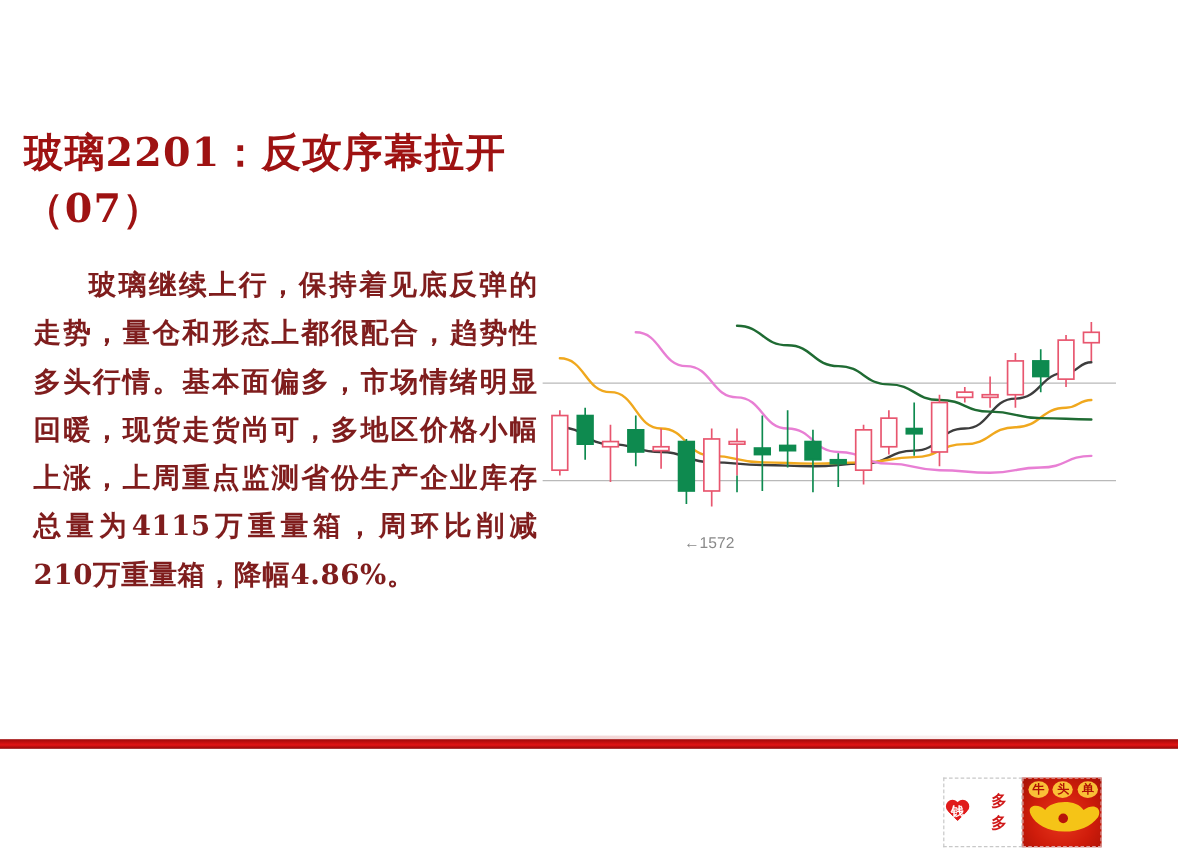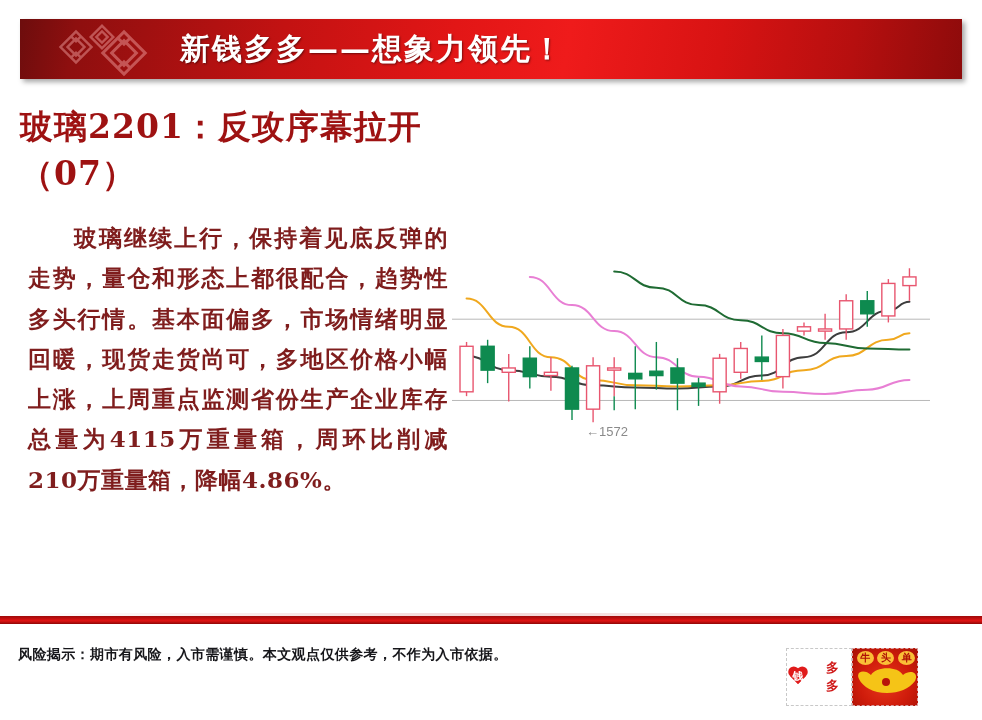--- a/index.html
+++ b/index.html
@@ -21,22 +21,22 @@
     letter-spacing:1px;}
 
   
   .body-text{position:absolute;left:28px;top:218px;width:420px;
     color:#7f1d1d;font-family:"DejaVu Serif",serif;font-weight:bold;font-size:23px;line-height:1.75;
     text-indent:2em;text-align:justify;letter-spacing:.5px;}
 
   
   .chart-wrap{position:absolute;left:452px;top:255px;width:478px;height:200px;}
   .chart-wrap svg{display:block;}
-  .chart-note{position:absolute;left:570px;top:424px;color:#8a8a8a;font-size:13px;
-    font-family:"Liberation Sans",sans-serif;white-space:nowrap;margin-left:16px;}
+  .chart-note{position:absolute;left:570px;top:445px;color:#8a8a8a;font-size:13px;
+    font-family:"Liberation Sans",sans-serif;white-space:nowrap;}
 
   
   .footer-rule{position:absolute;left:0;top:616px;width:982px;height:8px;
     background:linear-gradient(180deg,#9d0a0a 0%,#cc0f0f 40%,#e01414 60%,#8e0707 100%);}
   .footer-rule-hi{position:absolute;left:0;top:613px;width:982px;height:3px;
     background:linear-gradient(90deg,#ffffff 0%,#f3d6d6 50%,#ffffff 100%);}
   .footer-text{position:absolute;left:18px;top:646px;color:#16161a;
     font-family:"DejaVu Serif",serif;font-weight:bold;font-size:14px;letter-spacing:.4px;white-space:nowrap;}
 
   
@@ -57,41 +57,20 @@
   .bull-row{position:absolute;left:2px;top:2px;width:62px;display:flex;justify-content:space-around;}
   .bull-char{width:17px;height:14px;border-radius:50%;background:rgba(255,210,60,.9);
     color:#b01006;font-family:"DejaVu Serif",serif;font-weight:bold;font-size:10px;
     display:flex;align-items:center;justify-content:center;}
 </style>
 </head>
 <body>
 
 <div class="slide">
 
-  <div class="header-banner">
-    <svg class="header-knot" viewBox="0 0 120 58">
-      <g fill="none" stroke="#ffb9b9" stroke-width="2.4" opacity="0.75">
-        <g transform="translate(26,26) rotate(45)">
-          <rect x="-11" y="-11" width="22" height="22"></rect>
-          <rect x="-6" y="-6" width="12" height="12"></rect>
-          <path d="M-11,-4 L-4,-4 L-4,-11 M11,4 L4,4 L4,11"></path>
-        </g>
-        <g transform="translate(52,16) rotate(45)">
-          <rect x="-8" y="-8" width="16" height="16"></rect>
-          <rect x="-4" y="-4" width="8" height="8"></rect>
-        </g>
-        <g transform="translate(74,32) rotate(45) scale(1.25)">
-          <rect x="-12" y="-12" width="24" height="24"></rect>
-          <rect x="-7" y="-7" width="14" height="14"></rect>
-          <path d="M-12,-5 L-5,-5 L-5,-12 M12,5 L5,5 L5,12"></path>
-        </g>
-      </g>
-    </svg>
-    <div class="banner-title">新钱多多——想象力领先！</div>
-  </div>
 
   <div class="deck-title">玻璃2201：反攻序幕拉开（07）</div>
 
   <div class="body-text">玻璃继续上行，保持着见底反弹的走势，量仓和形态上都很配合，趋势性多头行情。基本面偏多，市场情绪明显回暖，现货走货尚可，多地区价格小幅上涨，上周重点监测省份生产企业库存总量为4115万重量箱，周环比削减210万重量箱，降幅4.86%。</div>
 
   <div class="chart-wrap">
     <svg id="chart-svg" width="478" height="200" viewBox="0 0 478 200">
         <line x1="0" y1="64.19354838709677" x2="478" y2="64.19354838709677" stroke="#b9b9b9" stroke-width="1"></line>
         <line x1="0" y1="145.48387096774192" x2="478" y2="145.48387096774192" stroke="#b9b9b9" stroke-width="1"></line>
         <path d="M14.545454545454545,101.0451612903226 C35.63636363636363,101.0451612903226 35.63636363636363,115.13548387096775 56.72727272727273,115.13548387096775 C77.81818181818181,115.13548387096775 77.81818181818181,121.63870967741936 98.9090909090909,121.63870967741936 C120,121.63870967741936 120,130.30967741935484 141.0909090909091,130.30967741935484 C162.1818181818182,130.30967741935484 162.1818181818182,132.4774193548387 183.27272727272725,132.4774193548387 C204.36363636363635,132.4774193548387 204.36363636363635,133.56129032258065 225.45454545454544,133.56129032258065 C246.54545454545453,133.56129032258065 246.54545454545453,131.39354838709676 267.6363636363636,131.39354838709676 C288.72727272727275,131.39354838709676 288.72727272727275,120.55483870967743 309.8181818181818,120.55483870967743 C330.9090909090909,120.55483870967743 330.9090909090909,102.12903225806451 352,102.12903225806451 C373.0909090909091,102.12903225806451 373.0909090909091,77.2 394.1818181818182,77.2 C415.27272727272725,77.2 415.27272727272725,55.5225806451613 436.3636363636363,55.5225806451613 C446.9090909090909,55.5225806451613 446.9090909090909,46.851612903225806 457.45454545454544,46.851612903225806" fill="none" stroke="#3d3d3d" stroke-width="2" stroke-linecap="round"></path>
@@ -142,21 +121,20 @@
         <rect x="429.8254545454545" y="28.425806451612903" width="13.076363636363636" height="32.516129032258064" fill="#ffffff" stroke="#e8566f" stroke-width="1.4"></rect>
         <line x1="457.45454545454544" y1="13.251612903225807" x2="457.45454545454544" y2="45.76774193548387" stroke="#e8566f" stroke-width="1.4"></line>
         <rect x="450.9163636363636" y="21.92258064516129" width="13.076363636363636" height="8.670967741935485" fill="#ffffff" stroke="#e8566f" stroke-width="1.4"></rect>
         <line x1="162.1818181818182" y1="141.1483870967742" x2="162.1818181818182" y2="155.1483870967742" stroke="#0e8a4f" stroke-width="1.4"></line>
       </svg>
   </div>
   <div class="chart-note">←1572</div>
 
   <div class="footer-rule-hi"></div>
   <div class="footer-rule"></div>
-  <div class="footer-text">风险揭示：期市有风险，入市需谨慎。本文观点仅供参考，不作为入市依据。</div>
 
   <div class="stamps">
     <div class="stamp stamp-left">
       <span class="heart">
         <span class="heart-char">钱</span>
       </span>
       <span class="stamp-left-txt">多多</span>
     </div>
     <div class="stamp stamp-right">
       <div class="bull-row">

